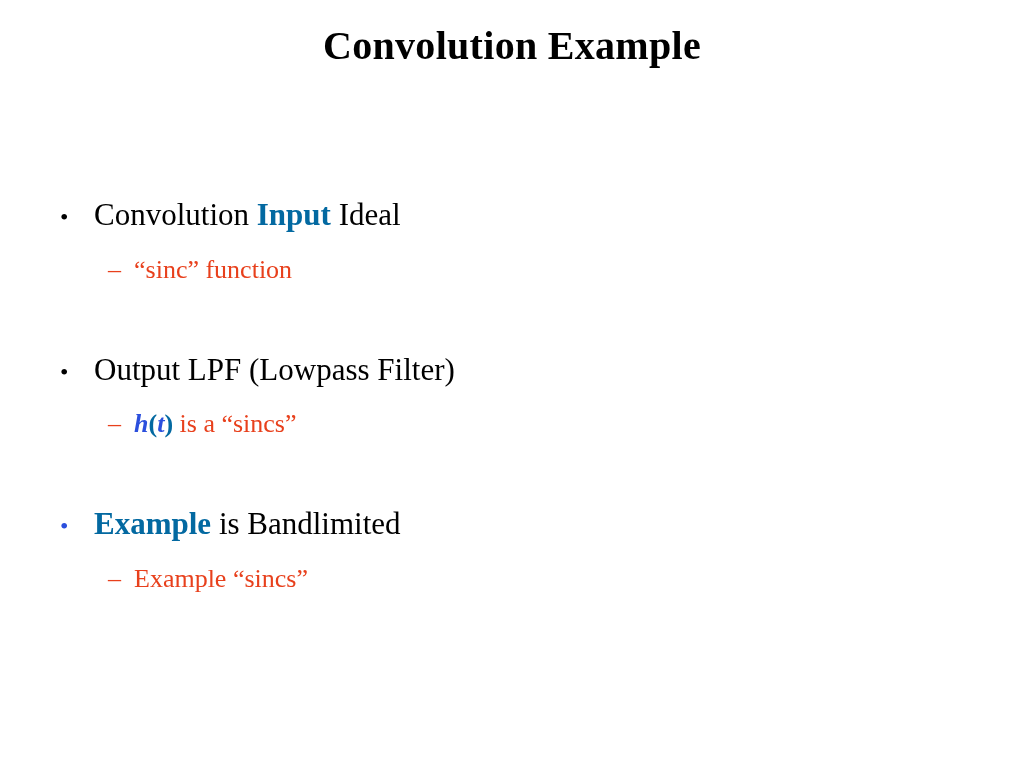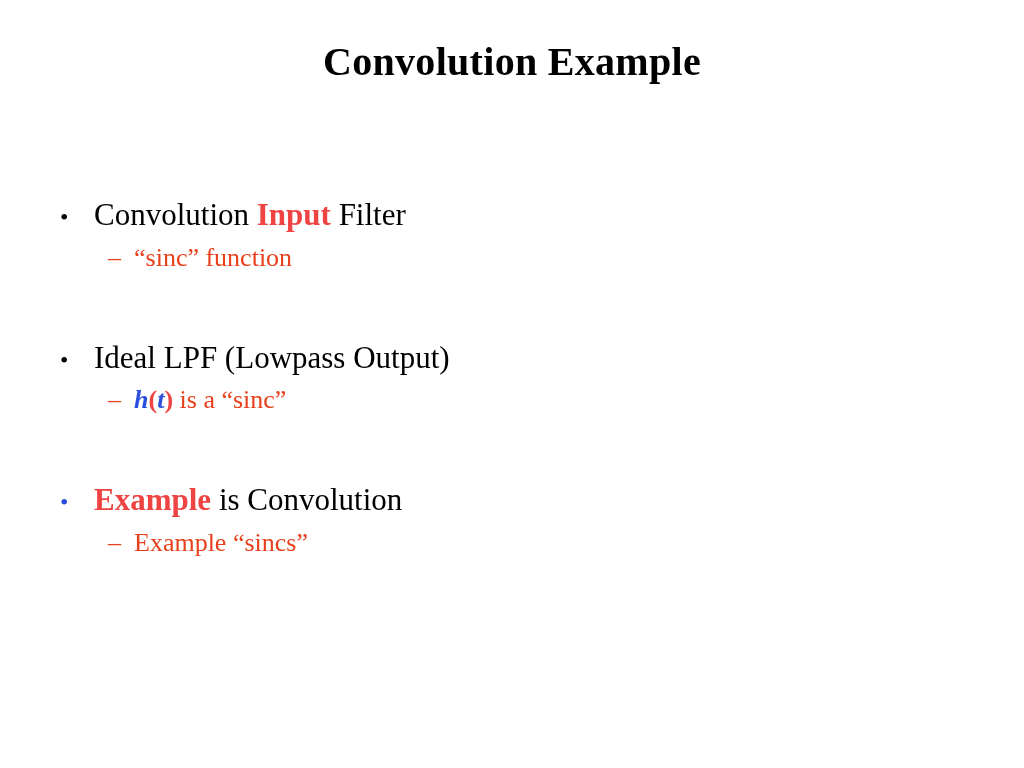--- a/index.html
+++ b/index.html
@@ -14,21 +14,21 @@
     overflow: hidden;
   }
   .slide {
     position: relative;
     width: 1024px;
     height: 768px;
     box-sizing: border-box;
   }
   .slide-title {
     position: absolute;
-    top: 38px;
+    top: 22px;
     left: 0;
     width: 1024px;
     text-align: center;
     font-family: "Liberation Serif", serif;
     font-weight: bold;
     font-size: 40px;
     color: #000000;
     letter-spacing: 0.3px;
   }
   .body-block {
@@ -69,23 +69,24 @@
     margin-top: 6px;
     margin-left: 48px;
   }
   .bullet-l2 .marker {
     width: 26px;
     flex: 0 0 26px;
     color: #e8401c;
   }
   .bullet-l2 .text {
     flex: 1 1 auto;
+    margin-top: 12px;
   }
   .blue {
-    color: #ef4444;
+    color: #0369a1;
     font-weight: bold;
   }
   .blue-italic {
     color: #2b4fdd;
     font-weight: bold;
     font-style: italic;
   }
   .gap {
     height: 42px;
   }
@@ -95,47 +96,47 @@
 
 <div class="slide">
 
   <div class="slide-title">Convolution Example</div>
 
   <div class="body-block">
 
     <div class="group">
       <div class="bullet-l1">
         <span class="marker">•</span>
-        <span class="text"><span>Convolution </span><span class="blue">Input</span><span> Filter</span></span>
+        <span class="text"><span>Convolution </span><span class="blue">Input</span><span> Ideal</span></span>
       </div>
       <div class="bullet-l2">
         <span class="marker">–</span>
         <span class="text">“sinc” function</span>
       </div>
     </div>
 
     <div class="gap"></div>
 
     <div class="group">
       <div class="bullet-l1">
         <span class="marker">•</span>
-        <span class="text"><span>Ideal LPF (Lowpass Output)</span></span>
+        <span class="text"><span>Output LPF (Lowpass Filter)</span></span>
       </div>
       <div class="bullet-l2">
         <span class="marker">–</span>
-        <span class="text"><span class="blue-italic">h</span><span class="blue">(</span><span class="blue-italic">t</span><span class="blue">)</span><span> is a “sinc”</span></span>
+        <span class="text"><span class="blue-italic">h</span><span class="blue">(</span><span class="blue-italic">t</span><span class="blue">)</span><span> is a “sincs”</span></span>
       </div>
     </div>
 
     <div class="gap"></div>
 
     <div class="group">
       <div class="bullet-l1 accent">
         <span class="marker">•</span>
-        <span class="text"><span class="blue">Example</span><span> is Convolution</span></span>
+        <span class="text"><span class="blue">Example</span><span> is Bandlimited</span></span>
       </div>
       <div class="bullet-l2">
         <span class="marker">–</span>
         <span class="text">Example “sincs”</span>
       </div>
     </div>
 
   </div>
 </div>
 

